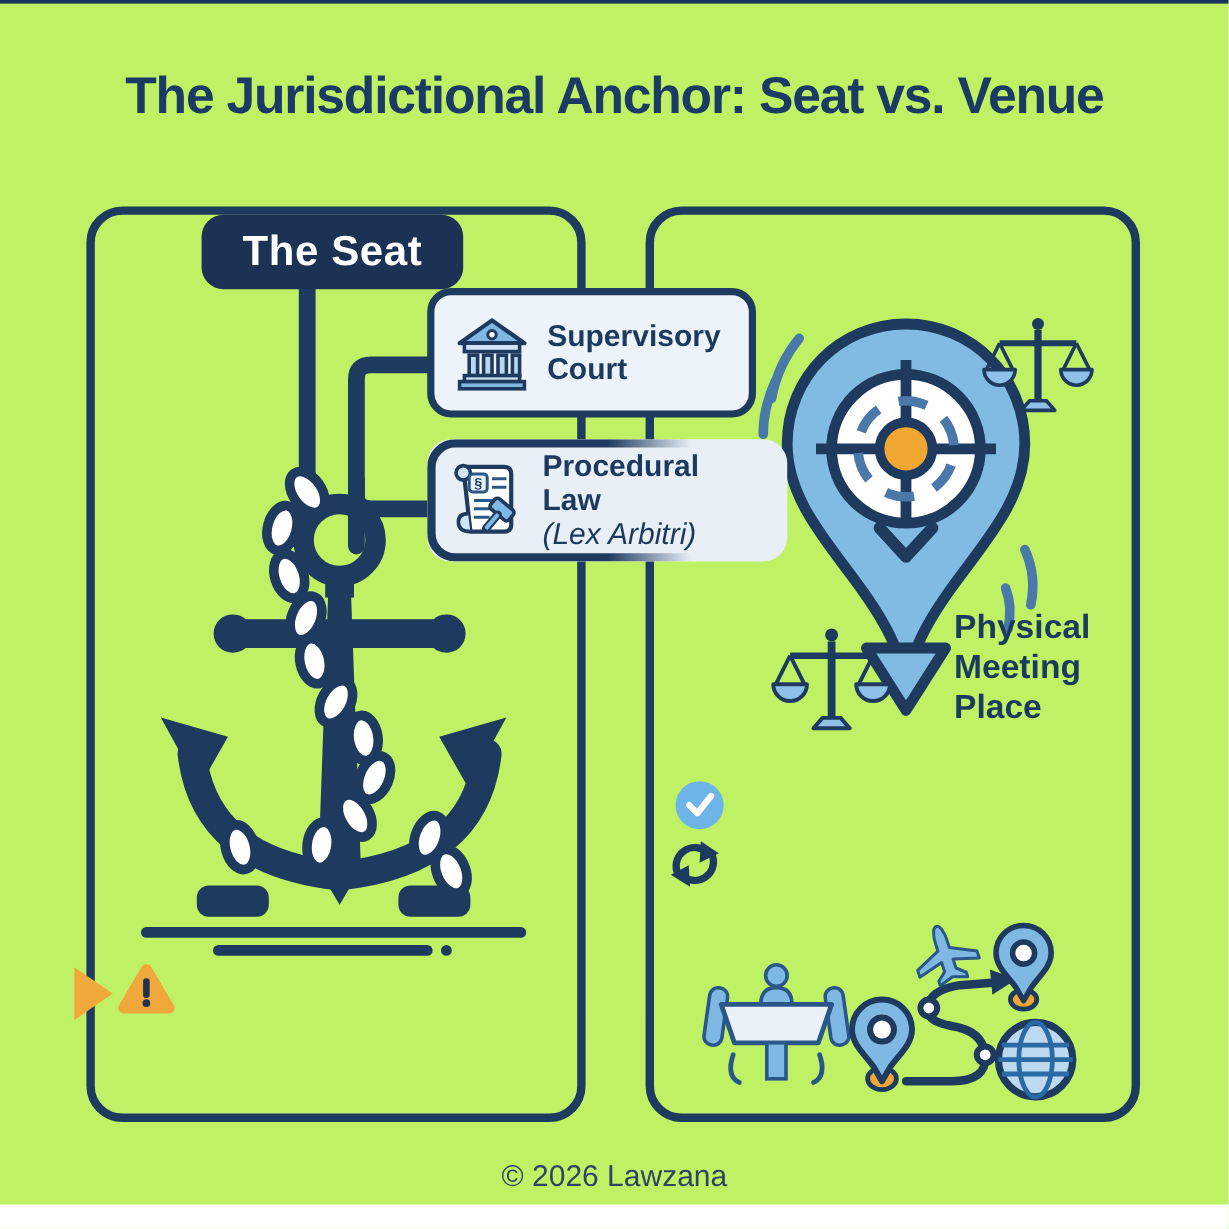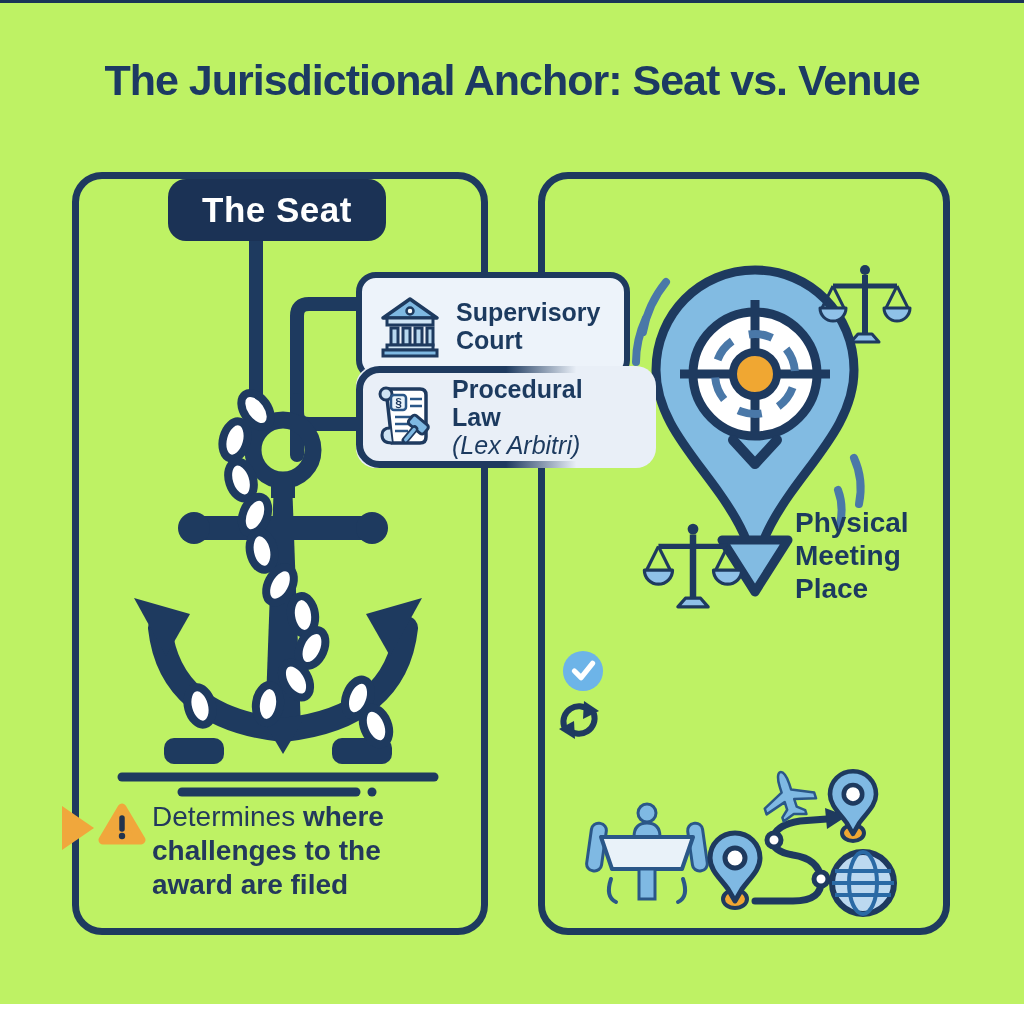--- a/index.html
+++ b/index.html
@@ -28,21 +28,21 @@
     display:flex;align-items:center;justify-content:center;
     color:#ffffff;font-weight:bold;font-size:35px;letter-spacing:0.5px;
   }
   .badge-seat{left:168px;top:145px;width:218px;height:62px;margin-top:34px;}
   .badge-venue{left:632px;top:145px;width:236px;height:62px;}
   
   .connectors{left:0;top:0;width:1024px;height:1024px;z-index:2;pointer-events:none;}
   
   .info-box{border-radius:20px;z-index:3;display:flex;align-items:center;}
   .box-supervisory{
-    left:356px;top:272px;width:262px;height:96px;
+    left:356px;top:240px;width:262px;height:96px;
     background:#edf3fa;border:6px solid #1e3a5f;
   }
   .box-procedural{
     left:356px;top:366px;width:300px;height:102px;
     background:#e9eff7;
   }
   .box-icon{flex:0 0 auto;margin-left:16px;}
   .box-label{font-weight:bold;font-size:25px;line-height:1.12;color:#1c3a5f;margin-left:14px;width:170px;}
   .box-label .sub{font-weight:normal;font-style:italic;font-size:25px;display:block;}
   .partial-border{position:absolute;left:0;top:0;pointer-events:none;}
@@ -184,23 +184,20 @@
       <ellipse cx="92" cy="318" rx="12" ry="19" transform="rotate(-15 92 318)"></ellipse>
     </g>
   </svg>
 
   <div class="abs edge-arrow"></div>
   <svg class="abs warning-icon" width="48" height="46" viewBox="0 0 48 46">
     <polygon points="24,7 43,39 5,39" fill="#f0a73c" stroke="#f0a73c" stroke-width="9" stroke-linejoin="round"></polygon>
     <line x1="24" y1="17" x2="24" y2="28" stroke="#23334d" stroke-width="5.5" stroke-linecap="round"></line>
     <circle cx="24" cy="35" r="3.2" fill="#23334d"></circle>
   </svg>
-  <div class="abs warning-text">
-    <span>Determines </span><span class="em">where challenges to the award are filed</span>
-  </div>
 
   <svg class="abs venue-art" width="360" height="400" viewBox="0 0 360 400">
     <defs>
       <g id="scaleicon" stroke="#1e3a5f" fill="none" stroke-linejoin="round">
         <circle cx="0" cy="-36" r="5" fill="#1e3a5f" stroke="none"></circle>
         <line x1="0" y1="-31" x2="0" y2="28" stroke-width="6"></line>
         <line x1="-32" y1="-20" x2="32" y2="-20" stroke-width="5"></line>
         <line x1="-32" y1="-20" x2="-43" y2="2" stroke-width="3"></line>
         <line x1="-32" y1="-20" x2="-21" y2="2" stroke-width="3"></line>
         <line x1="32" y1="-20" x2="21" y2="2" stroke-width="3"></line>
@@ -277,16 +274,17 @@
     </g>
     <g>
       <circle cx="278" cy="120" r="31" fill="#bcd9f0" stroke="#1e3a5f" stroke-width="6"></circle>
       <ellipse cx="278" cy="120" rx="14" ry="31" fill="none" stroke="#2a6aa5" stroke-width="4"></ellipse>
       <line x1="250" y1="108" x2="306" y2="108" stroke="#2a6aa5" stroke-width="4"></line>
       <line x1="247" y1="120" x2="309" y2="120" stroke="#2a6aa5" stroke-width="4"></line>
       <line x1="250" y1="132" x2="306" y2="132" stroke="#2a6aa5" stroke-width="4"></line>
     </g>
   </svg>
 
+  <div class="abs footer">© 2026 Lawzana</div>
 
   <div class="abs bottom-bar"></div>
 
 </div>
 
 </body></html>

